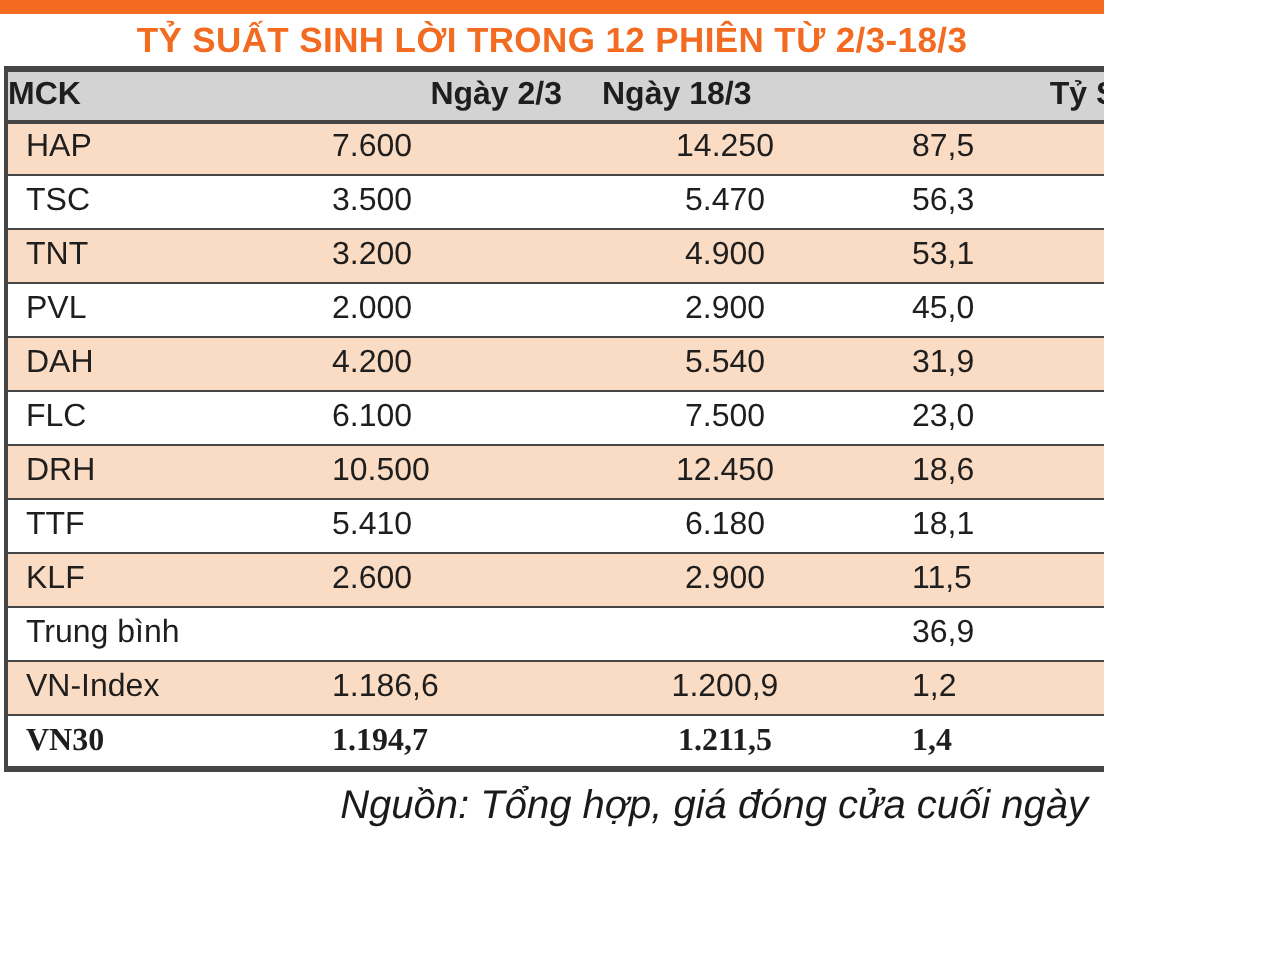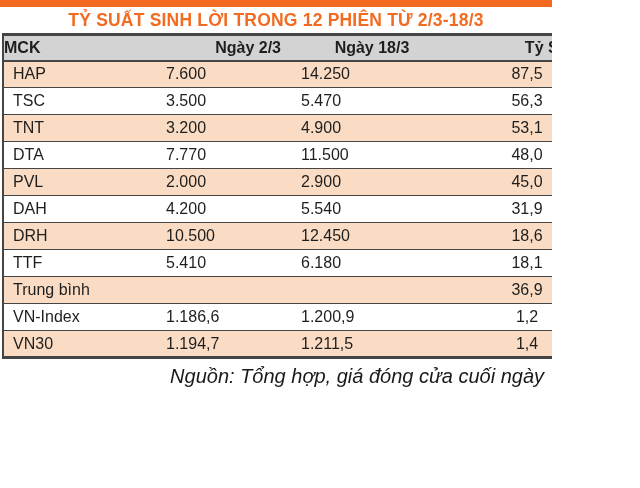--- a/index.html
+++ b/index.html
@@ -51,32 +51,32 @@
   col.c4 { width: 183px; }
   thead th {
     background: var(--header-bg);
     height: 26px;
     font-weight: bold;
     border-bottom: 2px solid var(--border-dark);
     white-space: nowrap;
   }
   thead th.h-mck { text-align: left; }
   thead th.h-d1 { text-align: right; padding-right: 20px; }
-  thead th.h-d2 { text-align: center; padding-right: 13px; }
+  thead th.h-d2 { text-align: left; padding-right: 13px; }
   thead th.h-rate { text-align: right; padding-right: 26px; }
   .unit { font-weight: normal; font-style: italic; }
   tbody td {
     height: 27px;
     border-bottom: 1px solid var(--border-dark);
     white-space: nowrap;
   }
   tbody td.c-mck { text-align: left; padding-left: 9px; }
   tbody td.c-d1 { padding-right: 34px; }
-  tbody td.c-d2 { text-align: left; padding-right: 32px; }
-  tbody td.c-rate { text-align: center; padding-right: 40px; }
+  tbody td.c-d2 { text-align: center; padding-right: 32px; }
+  tbody td.c-rate { text-align: left; padding-right: 40px; }
   tbody tr:nth-child(odd) td { background: var(--row-shade); }
   tbody tr:nth-child(n+12) td { font-weight: bold; font-family: Liberation Serif, serif; }
   .source-note {
     margin-top: 6px;
     padding-right: 8px;
     text-align: right;
     font-style: italic;
     font-size: 20px;
     color: #1a1a1a;
   }
@@ -116,48 +116,54 @@
         <td class="c-d2">5.470</td>
         <td class="c-rate">56,3</td>
       </tr>
       <tr>
         <td class="c-mck">TNT</td>
         <td class="c-d1">3.200</td>
         <td class="c-d2">4.900</td>
         <td class="c-rate">53,1</td>
       </tr>
       <tr>
-        <td class="c-mck">DTA</td>
-        <td class="c-d1">7.770</td>
-        <td class="c-d2">11.500</td>
-        <td class="c-rate">48,0</td>
-      </tr>
-      <tr>
         <td class="c-mck">PVL</td>
         <td class="c-d1">2.000</td>
         <td class="c-d2">2.900</td>
         <td class="c-rate">45,0</td>
       </tr>
       <tr>
         <td class="c-mck">DAH</td>
         <td class="c-d1">4.200</td>
         <td class="c-d2">5.540</td>
         <td class="c-rate">31,9</td>
       </tr>
       <tr>
+        <td class="c-mck">FLC</td>
+        <td class="c-d1">6.100</td>
+        <td class="c-d2">7.500</td>
+        <td class="c-rate">23,0</td>
+      </tr>
+      <tr>
         <td class="c-mck">DRH</td>
         <td class="c-d1">10.500</td>
         <td class="c-d2">12.450</td>
         <td class="c-rate">18,6</td>
       </tr>
       <tr>
         <td class="c-mck">TTF</td>
         <td class="c-d1">5.410</td>
         <td class="c-d2">6.180</td>
         <td class="c-rate">18,1</td>
+      </tr>
+      <tr>
+        <td class="c-mck">KLF</td>
+        <td class="c-d1">2.600</td>
+        <td class="c-d2">2.900</td>
+        <td class="c-rate">11,5</td>
       </tr>
       <tr>
         <td class="c-mck">Trung bình</td>
         <td class="c-d1"></td>
         <td class="c-d2"></td>
         <td class="c-rate">36,9</td>
       </tr>
       <tr>
         <td class="c-mck">VN-Index</td>
         <td class="c-d1">1.186,6</td>

